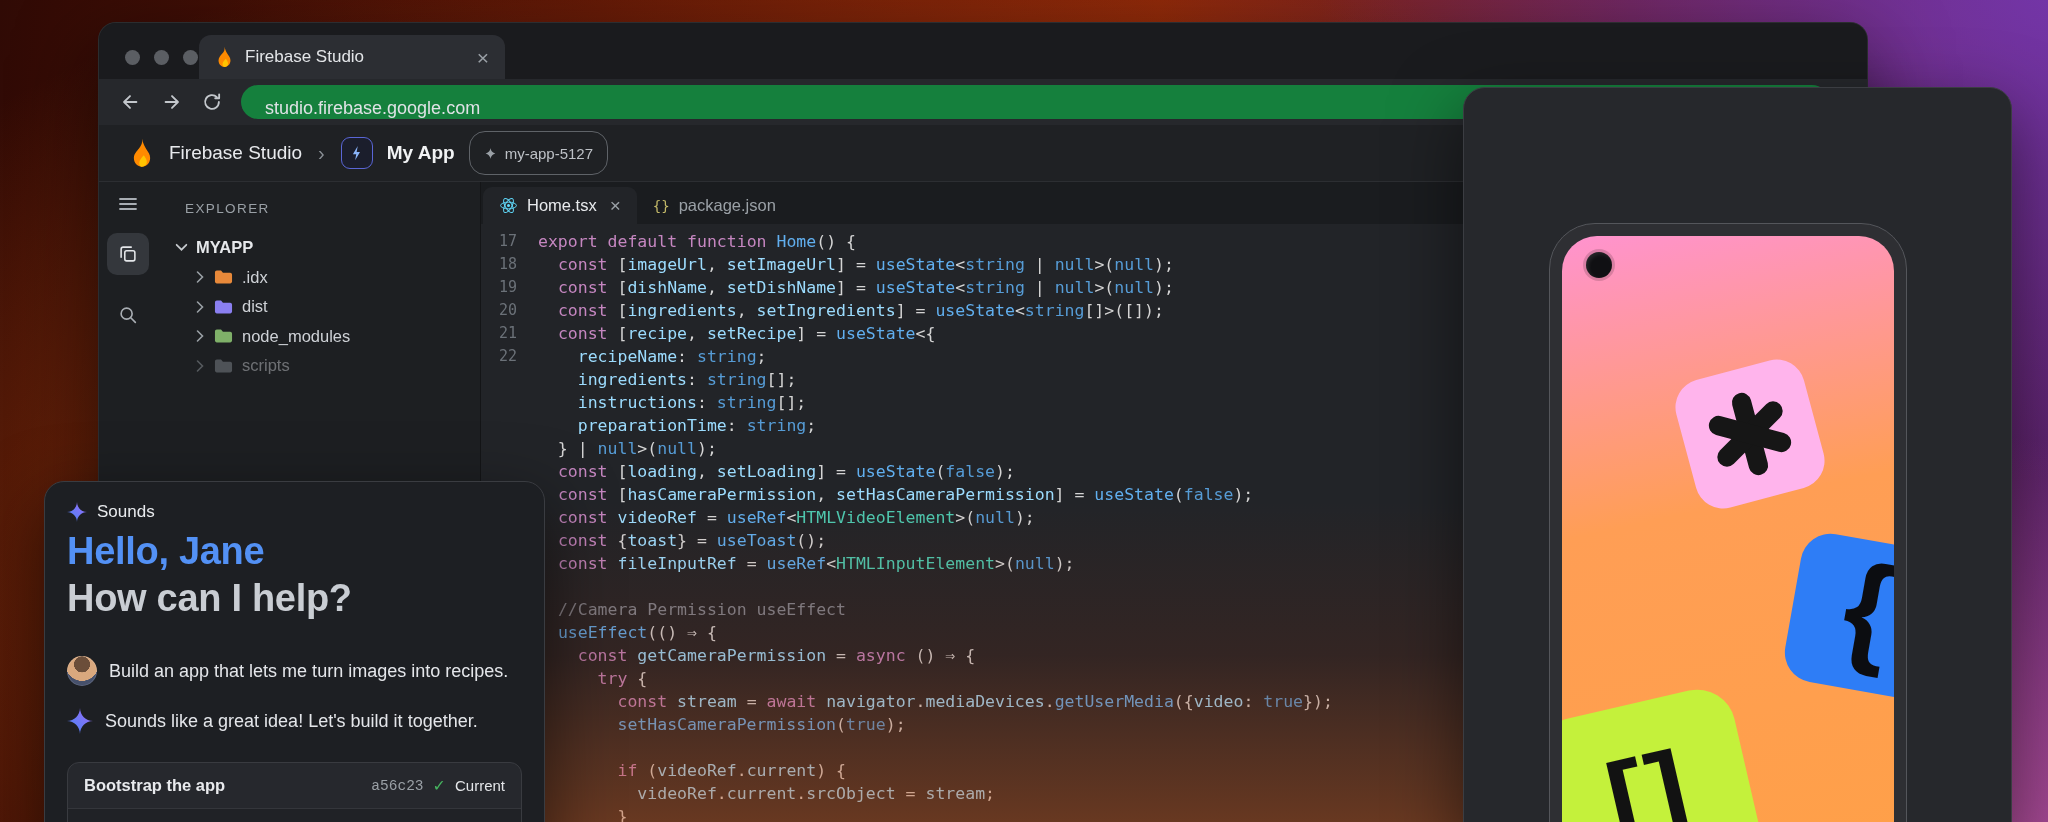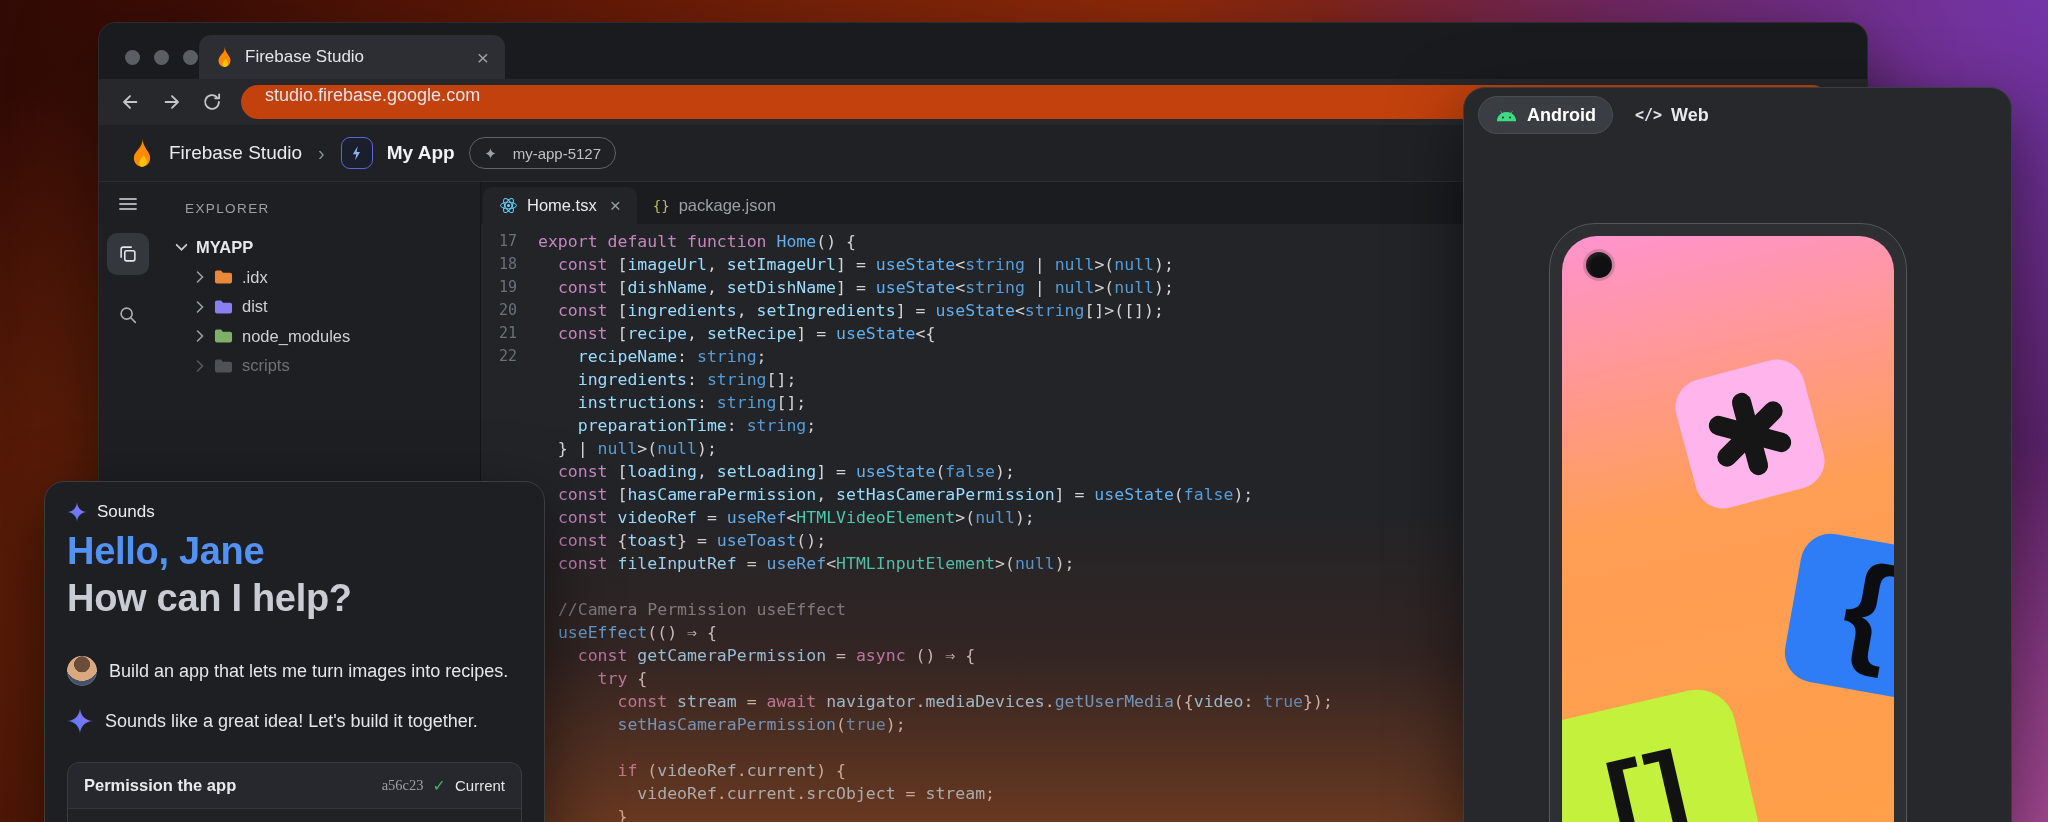--- a/index.html
+++ b/index.html
@@ -21,33 +21,33 @@
   .light{width:15px;height:15px;border-radius:50%;background:#5b5e63}
   .chrome-tab{position:absolute;left:100px;top:12px;width:306px;height:44px;background:#2c2e33;
     border-radius:12px 12px 0 0;display:flex;align-items:center;padding:0 16px;gap:11px}
   .favicon svg{width:19px;height:22px;display:block}
   .tab-title{font-size:17px;color:#e3e5e8}
   .tab-close{margin-left:auto;color:#9aa0a6;font-size:21px;line-height:1}
   .toolbar{position:absolute;left:0;top:56px;right:0;height:46px;background:#26282c;display:flex;align-items:center}
   .navbtn{width:34px;height:34px;display:flex;align-items:center;justify-content:center}
   .navbtn svg{width:22px;height:22px}
   .nav-back{margin-left:14px}.nav-fwd{margin-left:8px}.nav-reload{margin-left:6px}
-  .omnibox{position:absolute;left:142px;top:6px;height:34px;width:1588px;background:#c2410c;border-radius:17px;
-    display:flex;align-items:flex-start;padding:0 24px}
+  .omnibox{position:absolute;left:142px;top:6px;height:34px;width:1588px;background:#15803d;border-radius:17px;
+    display:flex;align-items:flex-end;padding:0 24px}
   .omnibox span{font-size:18px;color:#dfe2e6}
   .appbar{position:absolute;left:0;top:102px;right:0;height:57px;background:#1f2124;border-bottom:1px solid #2c2e32;
     display:flex;align-items:center;padding:0 30px;gap:14px}
   .flame-lg svg{width:26px;height:30px;display:block}
   .product{font-size:19px;color:#e8eaed}
   .crumb-sep{font-size:20px;color:#8a8f95;margin:0 2px}
   .app-icon{width:32px;height:32px;border:1.5px solid #5a66d6;border-radius:9px;background:#1b1e2c;
     display:flex;align-items:center;justify-content:center}
   .app-icon svg{width:18px;height:18px}
   .app-name{font-size:19px;font-weight:700;color:#f1f3f4}
-  .proj-badge{height:32px;border:1px solid #5f6368;border-radius:16px;display:flex;align-items:center;gap:16px;
+  .proj-badge{height:44px;border:1px solid #5f6368;border-radius:16px;display:flex;align-items:center;gap:8px;
     padding:0 14px;color:#bdc1c6;font-size:15px}
   .proj-badge svg{width:13px;height:13px}
 
   
   .main{position:absolute;left:0;top:159px;right:0;bottom:0;background:#1e2023}
   .main::after{content:"";position:absolute;inset:0;z-index:6;pointer-events:none;
     background:linear-gradient(180deg,rgba(0,0,0,0) 50%,rgba(130,42,12,.18) 74%,rgba(208,86,22,.4) 100%)}
   .activity{position:absolute;left:0;top:0;width:58px;bottom:0;background:#1d1f22}
   .act-btn{position:absolute;left:8px;width:42px;height:42px;border-radius:10px;display:flex;align-items:center;justify-content:center}
   .act-btn svg{width:22px;height:22px}
@@ -86,21 +86,21 @@
   .greet1{color:#5391f5}.greet2{color:#c9cdd3}
   .msg{position:absolute;left:22px;right:22px;display:flex;align-items:center;gap:12px;font-size:18px;color:#e4e6ea}
   .msg.user{top:174px}
   .msg.bot{top:226px}
   .avatar{width:30px;height:30px;border-radius:50%;flex:none;
     background:radial-gradient(circle at 50% 28%,#6b4e3a 0 30%,#d9a87e 31% 62%,#46506b 63%);box-shadow:inset 0 0 0 1px rgba(255,255,255,.12)}
   .step-card{position:absolute;left:22px;right:22px;top:280px;background:#26282d;border:1px solid #393b40;border-radius:12px;overflow:hidden}
   .step-top{height:45px;display:flex;align-items:center;gap:10px;padding:0 16px}
   .step-title{font-size:16.5px;font-weight:600;color:#e8eaed}
   .step-right{margin-left:auto;display:flex;align-items:center;gap:9px}
-  .commit{font-family:Liberation Serif, serif;font-size:14.5px;color:#9aa0a6}
+  .commit{font-family:Liberation Mono, monospace;font-size:14.5px;color:#9aa0a6}
   .check{color:#46b45f;font-size:16px}
   .cur{font-size:15px;color:#e3e5e8}
   .step-file{height:45px;border-top:1px solid #34363b;background:#202226;display:flex;align-items:center;gap:10px;padding:0 16px}
   .step-file .react-ic svg{width:19px;height:19px;display:block}
 
   
   .device{position:absolute;left:1463px;top:87px;width:549px;height:760px;background:#26282c;
     border:1px solid #3b3d42;border-radius:22px;box-shadow:0 24px 70px rgba(0,0,0,.5);z-index:15;overflow:hidden}
   .toggle{position:absolute;left:14px;top:8px;display:flex;align-items:center}
   .chip{height:38px;border-radius:19px;background:#3a3d42;border:1px solid #4a4d53;display:flex;align-items:center;gap:9px;
@@ -448,21 +448,21 @@
           </svg>
       </span>
       <span>Sounds like a great idea! Let's build it together.</span>
     </div>
     <div class="msg user">
       <span class="avatar"></span>
       <span>Build an app that lets me turn images into recipes.</span>
     </div>
     <div class="step-card">
       <div class="step-top">
-        <span class="step-title">Permission the app</span>
+        <span class="step-title">Bootstrap the app</span>
         <span class="step-right">
           <span class="commit">a56c23</span>
           <span class="check">✓</span>
           <span class="cur">Current</span>
         </span>
       </div>
       <div class="step-file">
         <span class="react-ic">
           <svg viewBox="0 0 24 24">
               <g fill="none" stroke="#61dafb" stroke-width="1.2">
@@ -472,34 +472,20 @@
               </g>
               <circle cx="12" cy="12" r="1.9" fill="#61dafb"></circle>
             </svg>
         </span>
 
       </div>
     </div>
   </aside>
 
   <aside class="device">
-    <div class="toggle">
-      <span class="chip">
-        <svg viewBox="0 0 24 13">
-            <path fill="#3ddc84" d="M17.2 4.1l1.3-2.2a.27.27 0 1 0-.47-.27L16.7 3.9A9.3 9.3 0 0 0 12 2.8c-1.7 0-3.3.37-4.7 1.1L5.97 1.63a.27.27 0 1 0-.47.27l1.3 2.2C3.9 5.8 2 8.9 2 12.4h20c0-3.5-1.9-6.6-4.8-8.3z"></path>
-            <circle cx="8.3" cy="8.6" r="1.05" fill="#22252a"></circle>
-            <circle cx="15.7" cy="8.6" r="1.05" fill="#22252a"></circle>
-          </svg>
-        <span>Android</span>
-      </span>
-      <span class="webitem">
-        <span class="web-ic">&lt;/&gt;</span>
-        <span>Web</span>
-      </span>
-    </div>
     <div class="phone">
       <div class="screen">
         <span class="cam"></span>
         <div class="sticker st-pink">
           <svg viewBox="-50 -50 100 100">
               <g fill="#161616">
                 <rect x="-11" y="-48" width="22" height="96" rx="11"></rect>
                 <rect x="-11" y="-48" width="22" height="96" rx="11" transform="rotate(60)"></rect>
                 <rect x="-11" y="-48" width="22" height="96" rx="11" transform="rotate(120)"></rect>
               </g>

